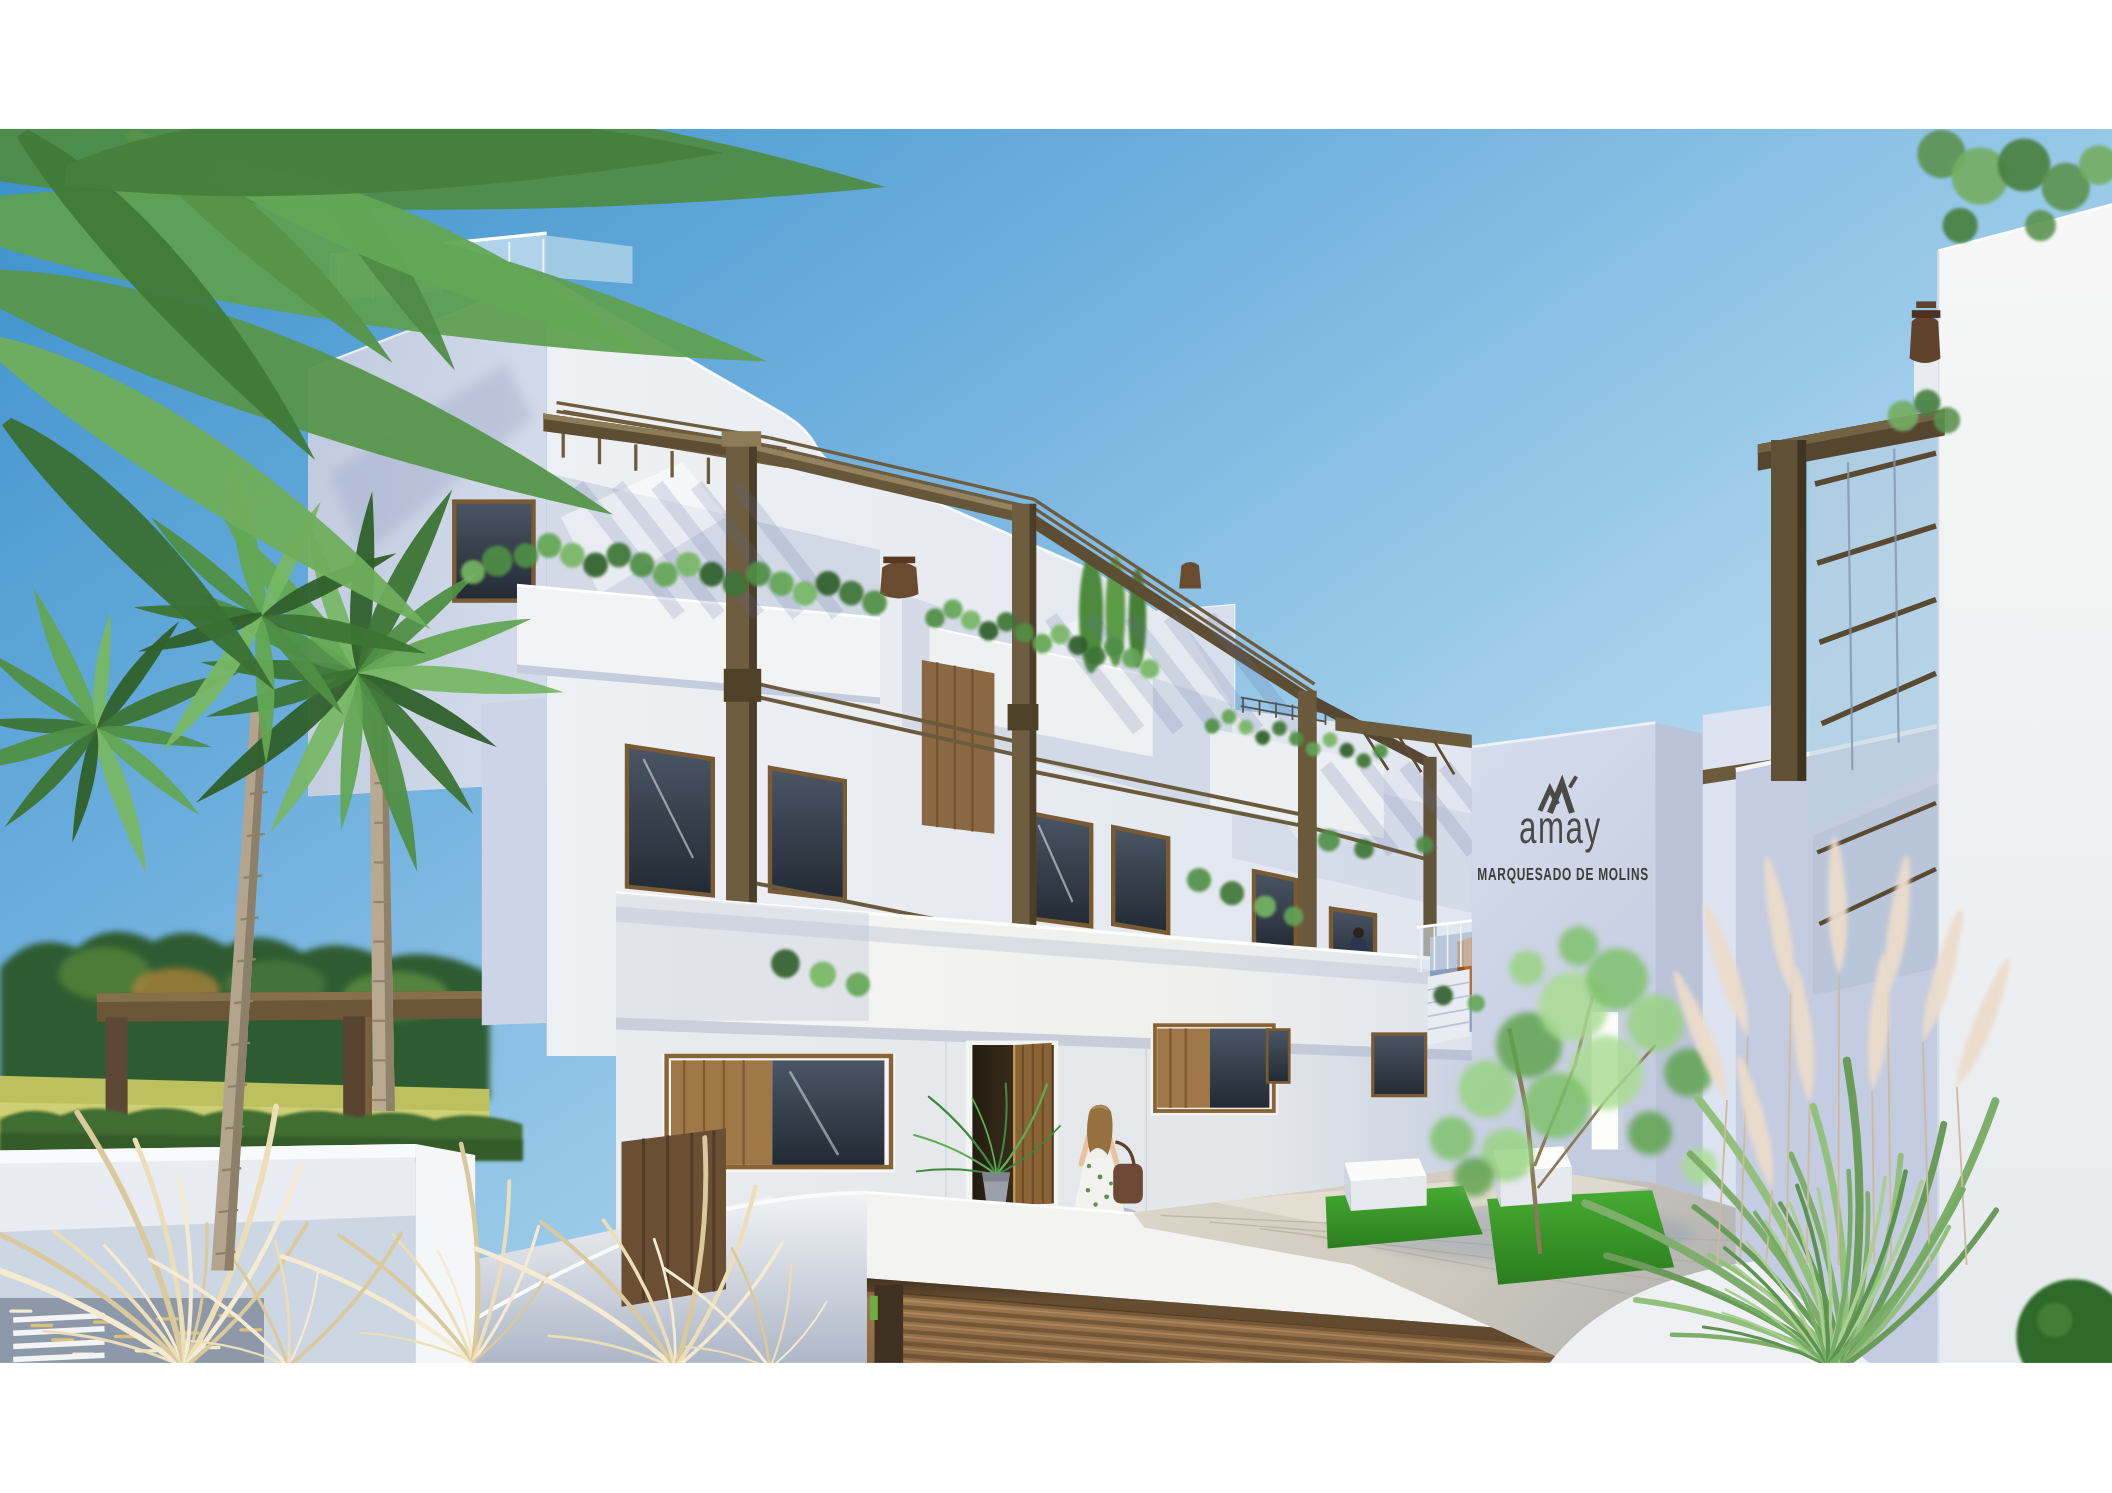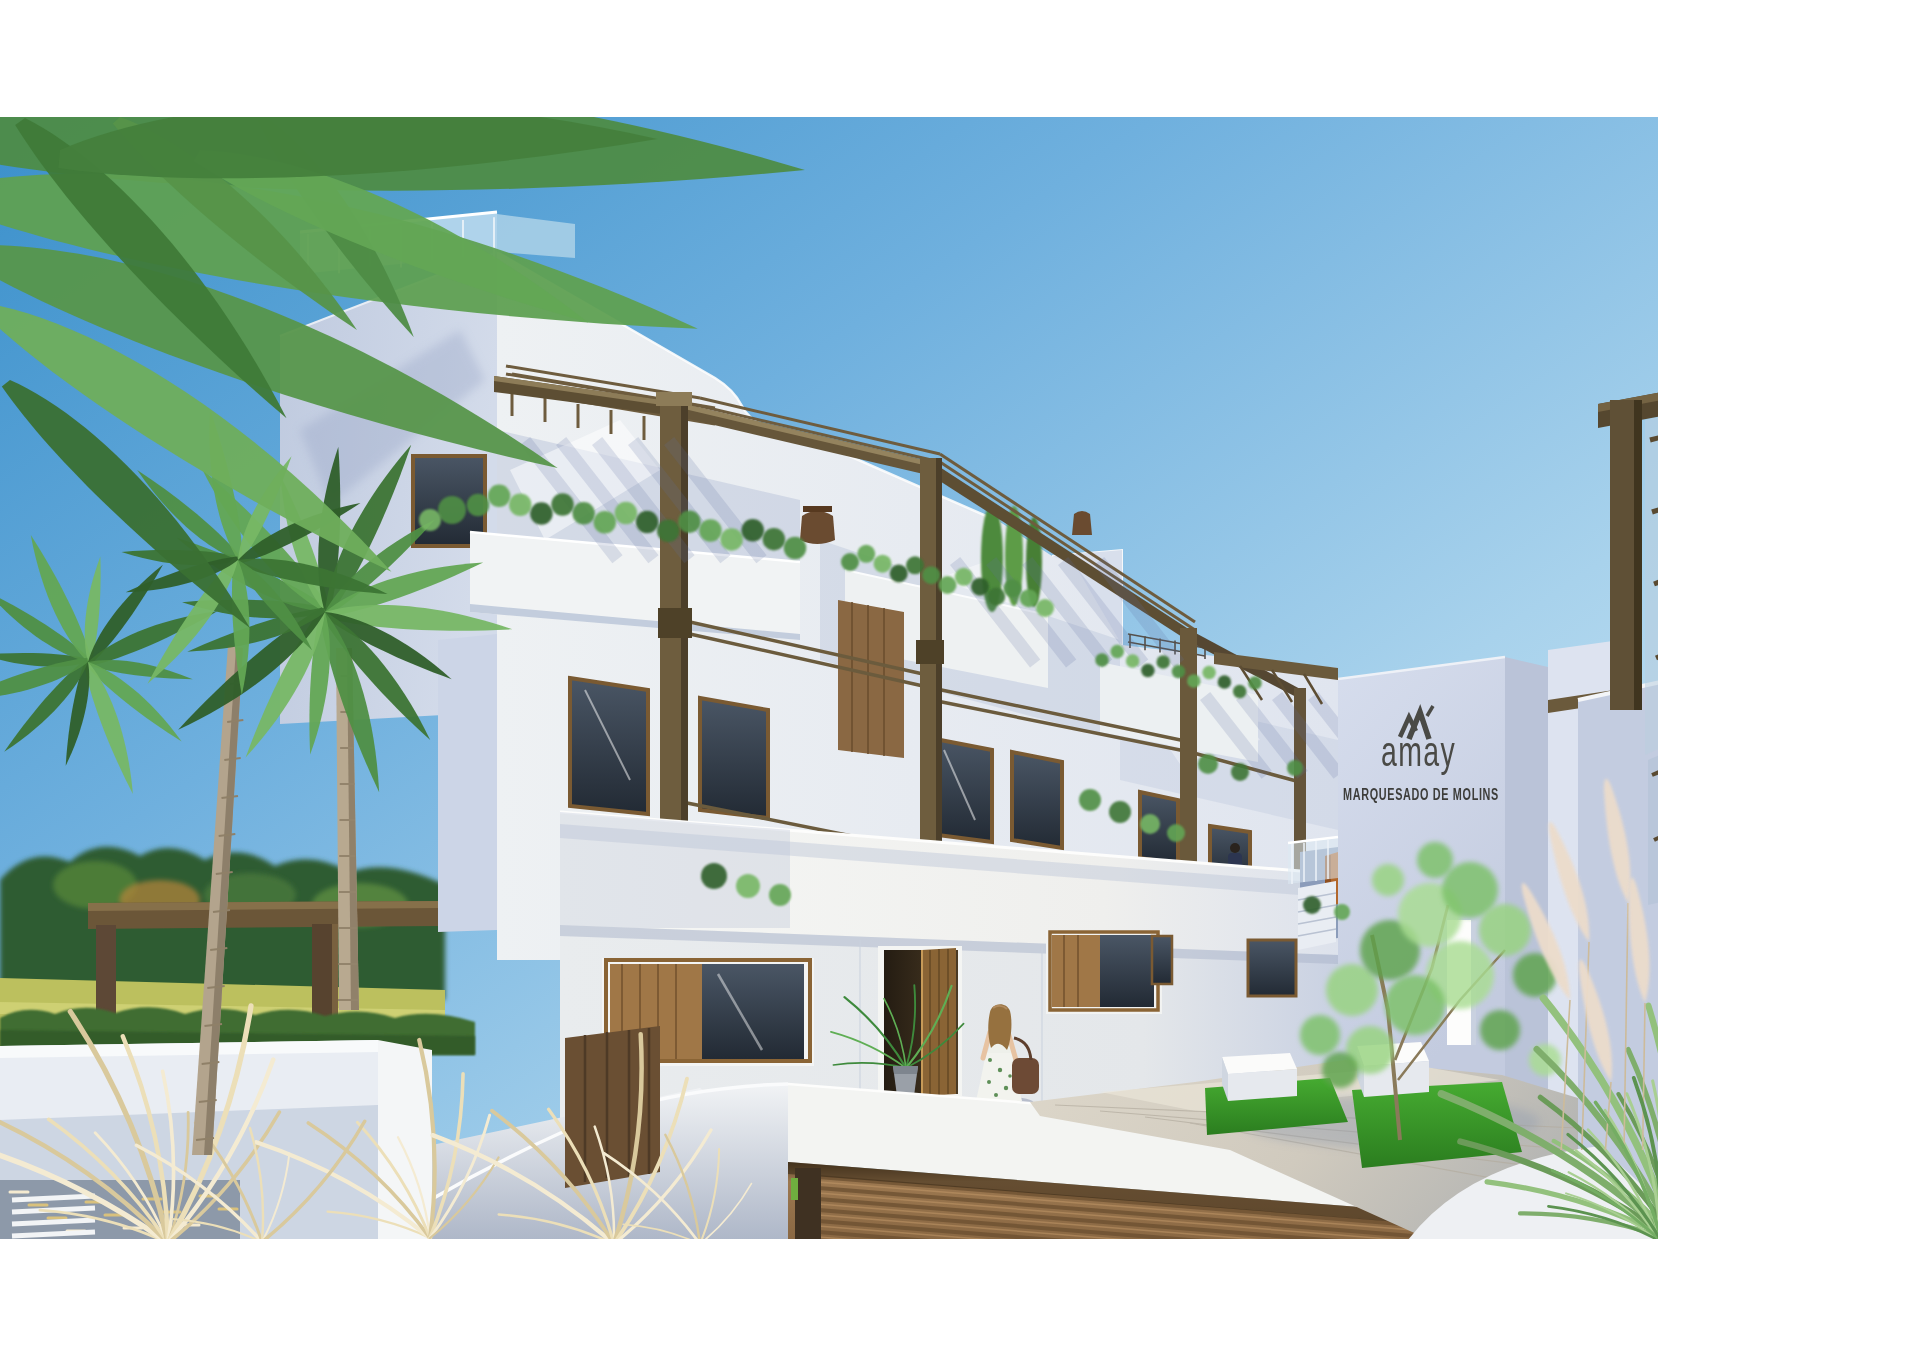--- a/index.html
+++ b/index.html
@@ -1,16 +1,16 @@
 <!DOCTYPE html>
 <html><head>
 <meta charset="utf-8">
 <style>
   html,body{margin:0;padding:0;background:#ffffff;}
-  .stage{position:relative;width:1658px;height:1357px;background:#ffffff;overflow:hidden;
+  .stage{position:relative;width:1920px;height:1357px;background:#ffffff;overflow:hidden;
          font-family:"Liberation Sans",sans-serif;}
   svg{display:block}
   text{font-family:"Liberation Sans",sans-serif;}
   .brand{font-size:42px;letter-spacing:2px;fill:#4a4a46;}
   .dev{font-size:16px;font-weight:bold;letter-spacing:1px;fill:#3d3d3a;}
 </style>
 </head>
 <body>
 
 <div class="stage">

